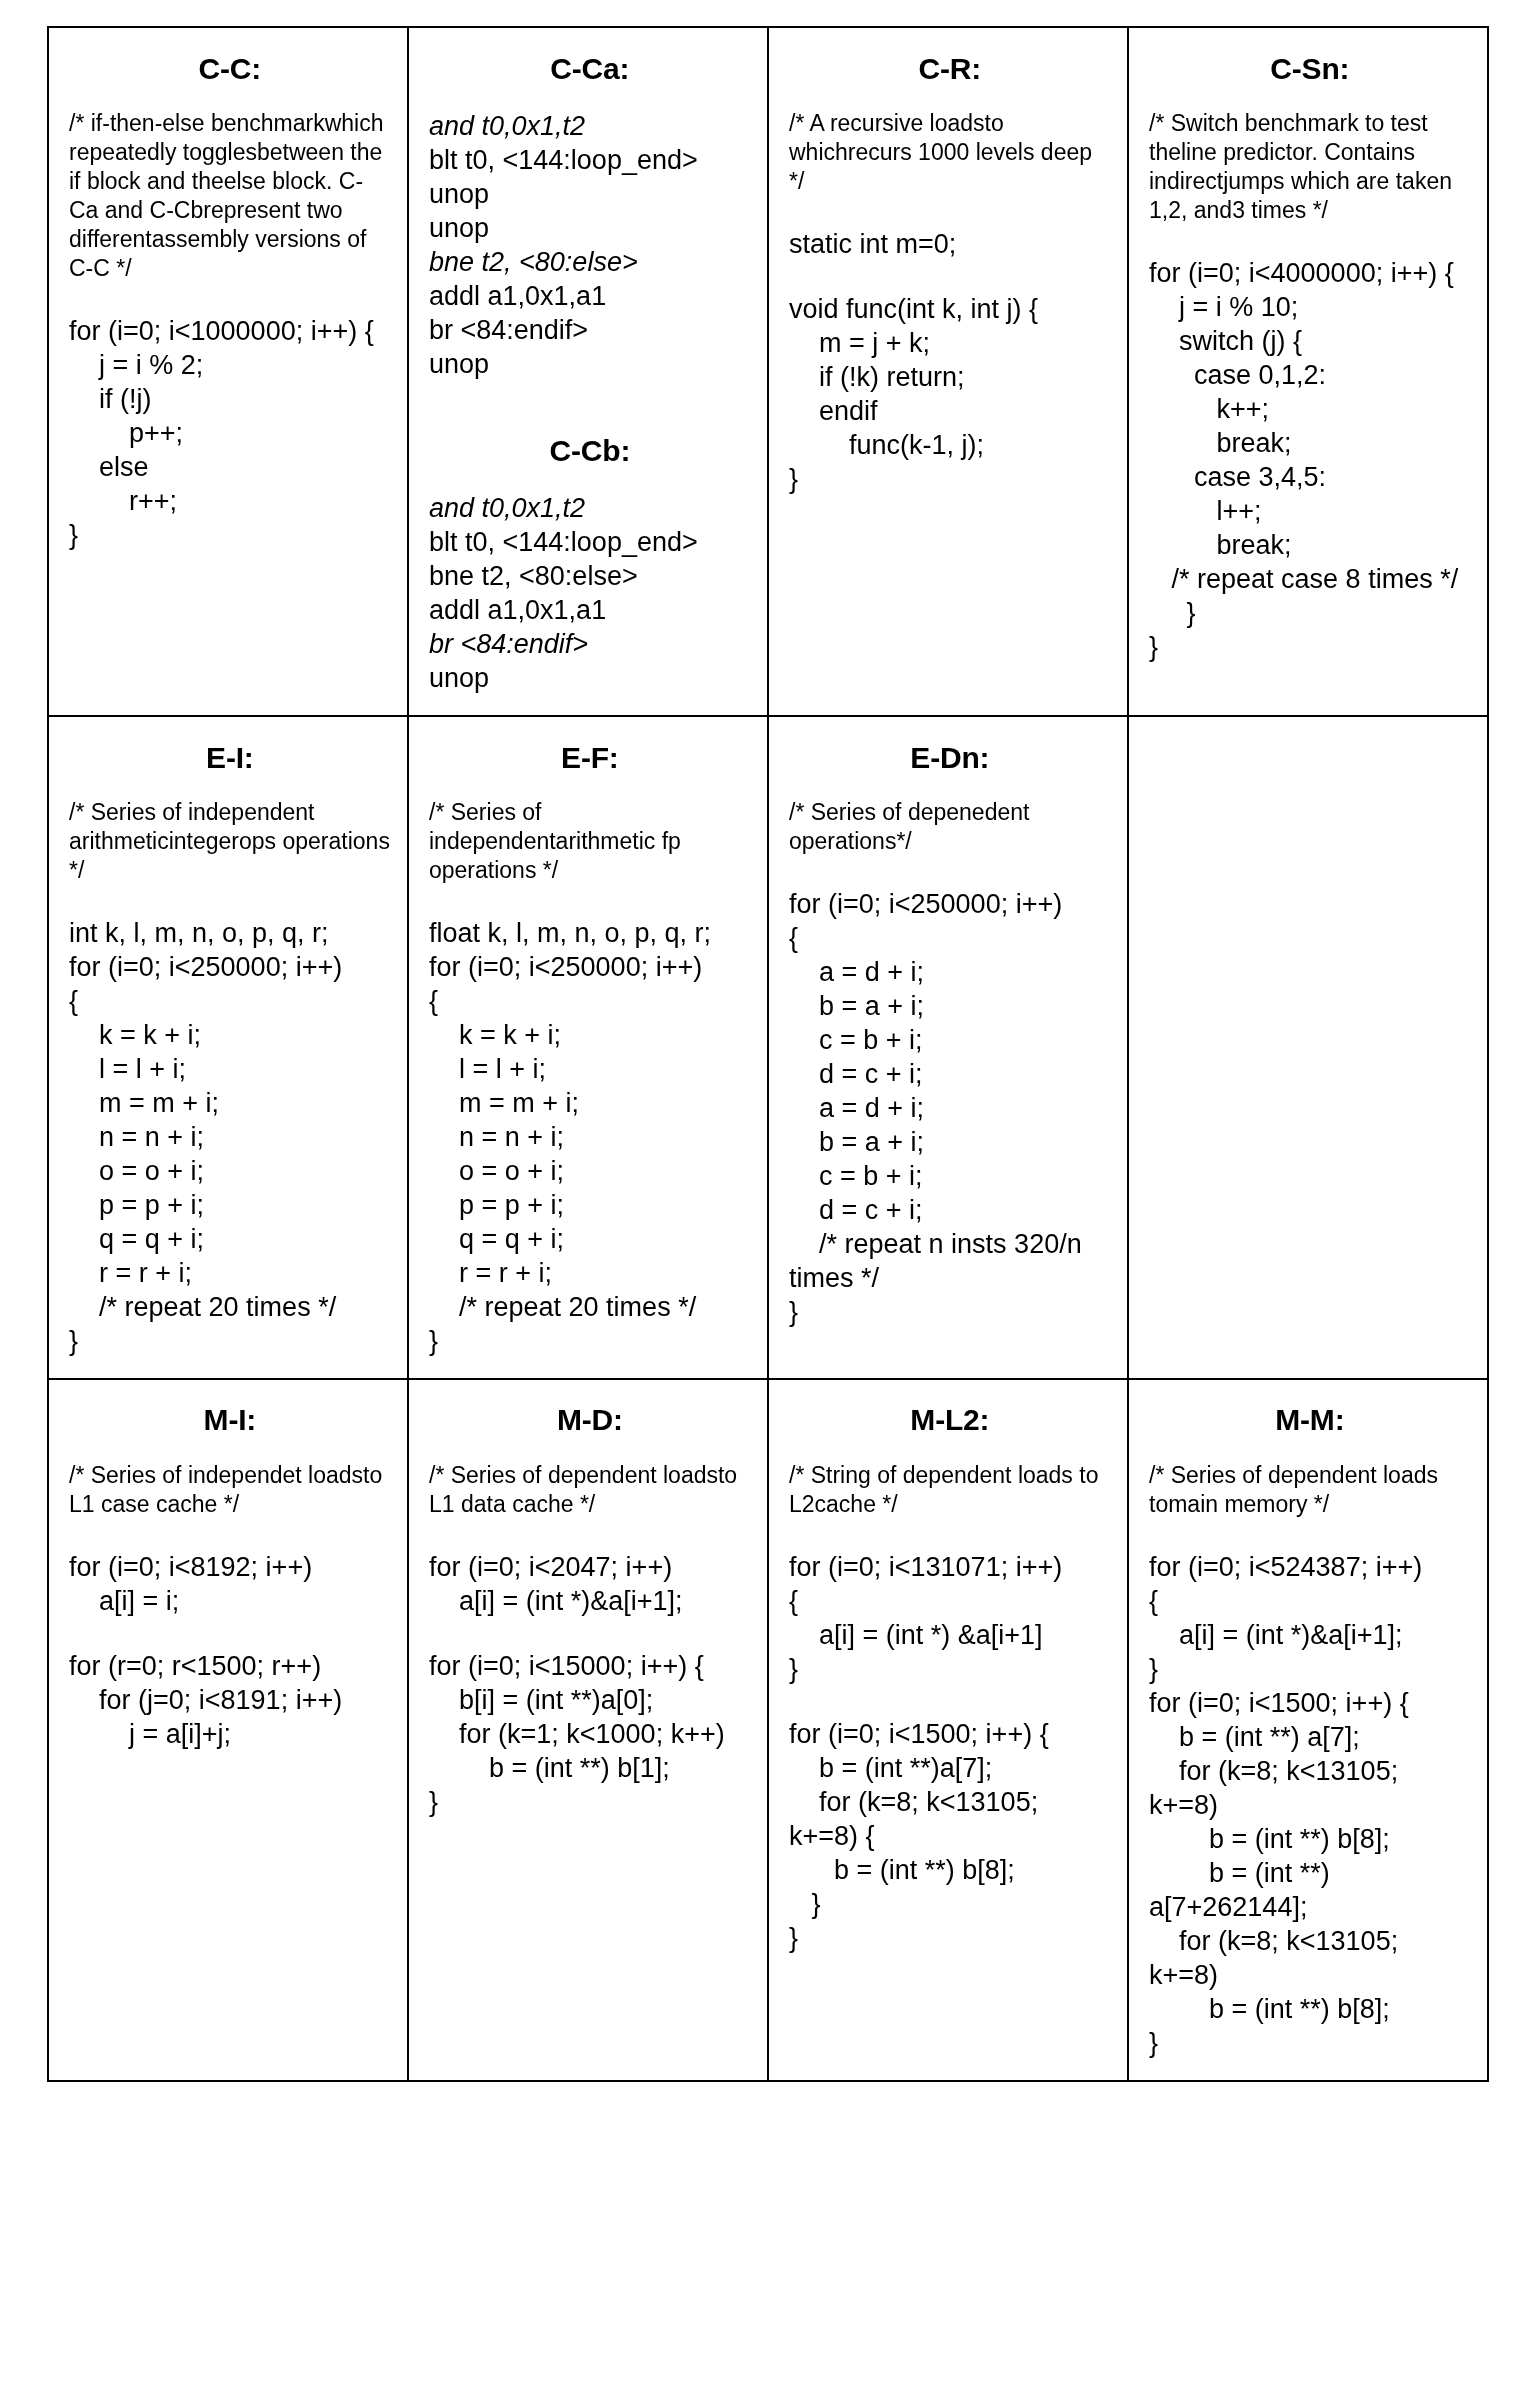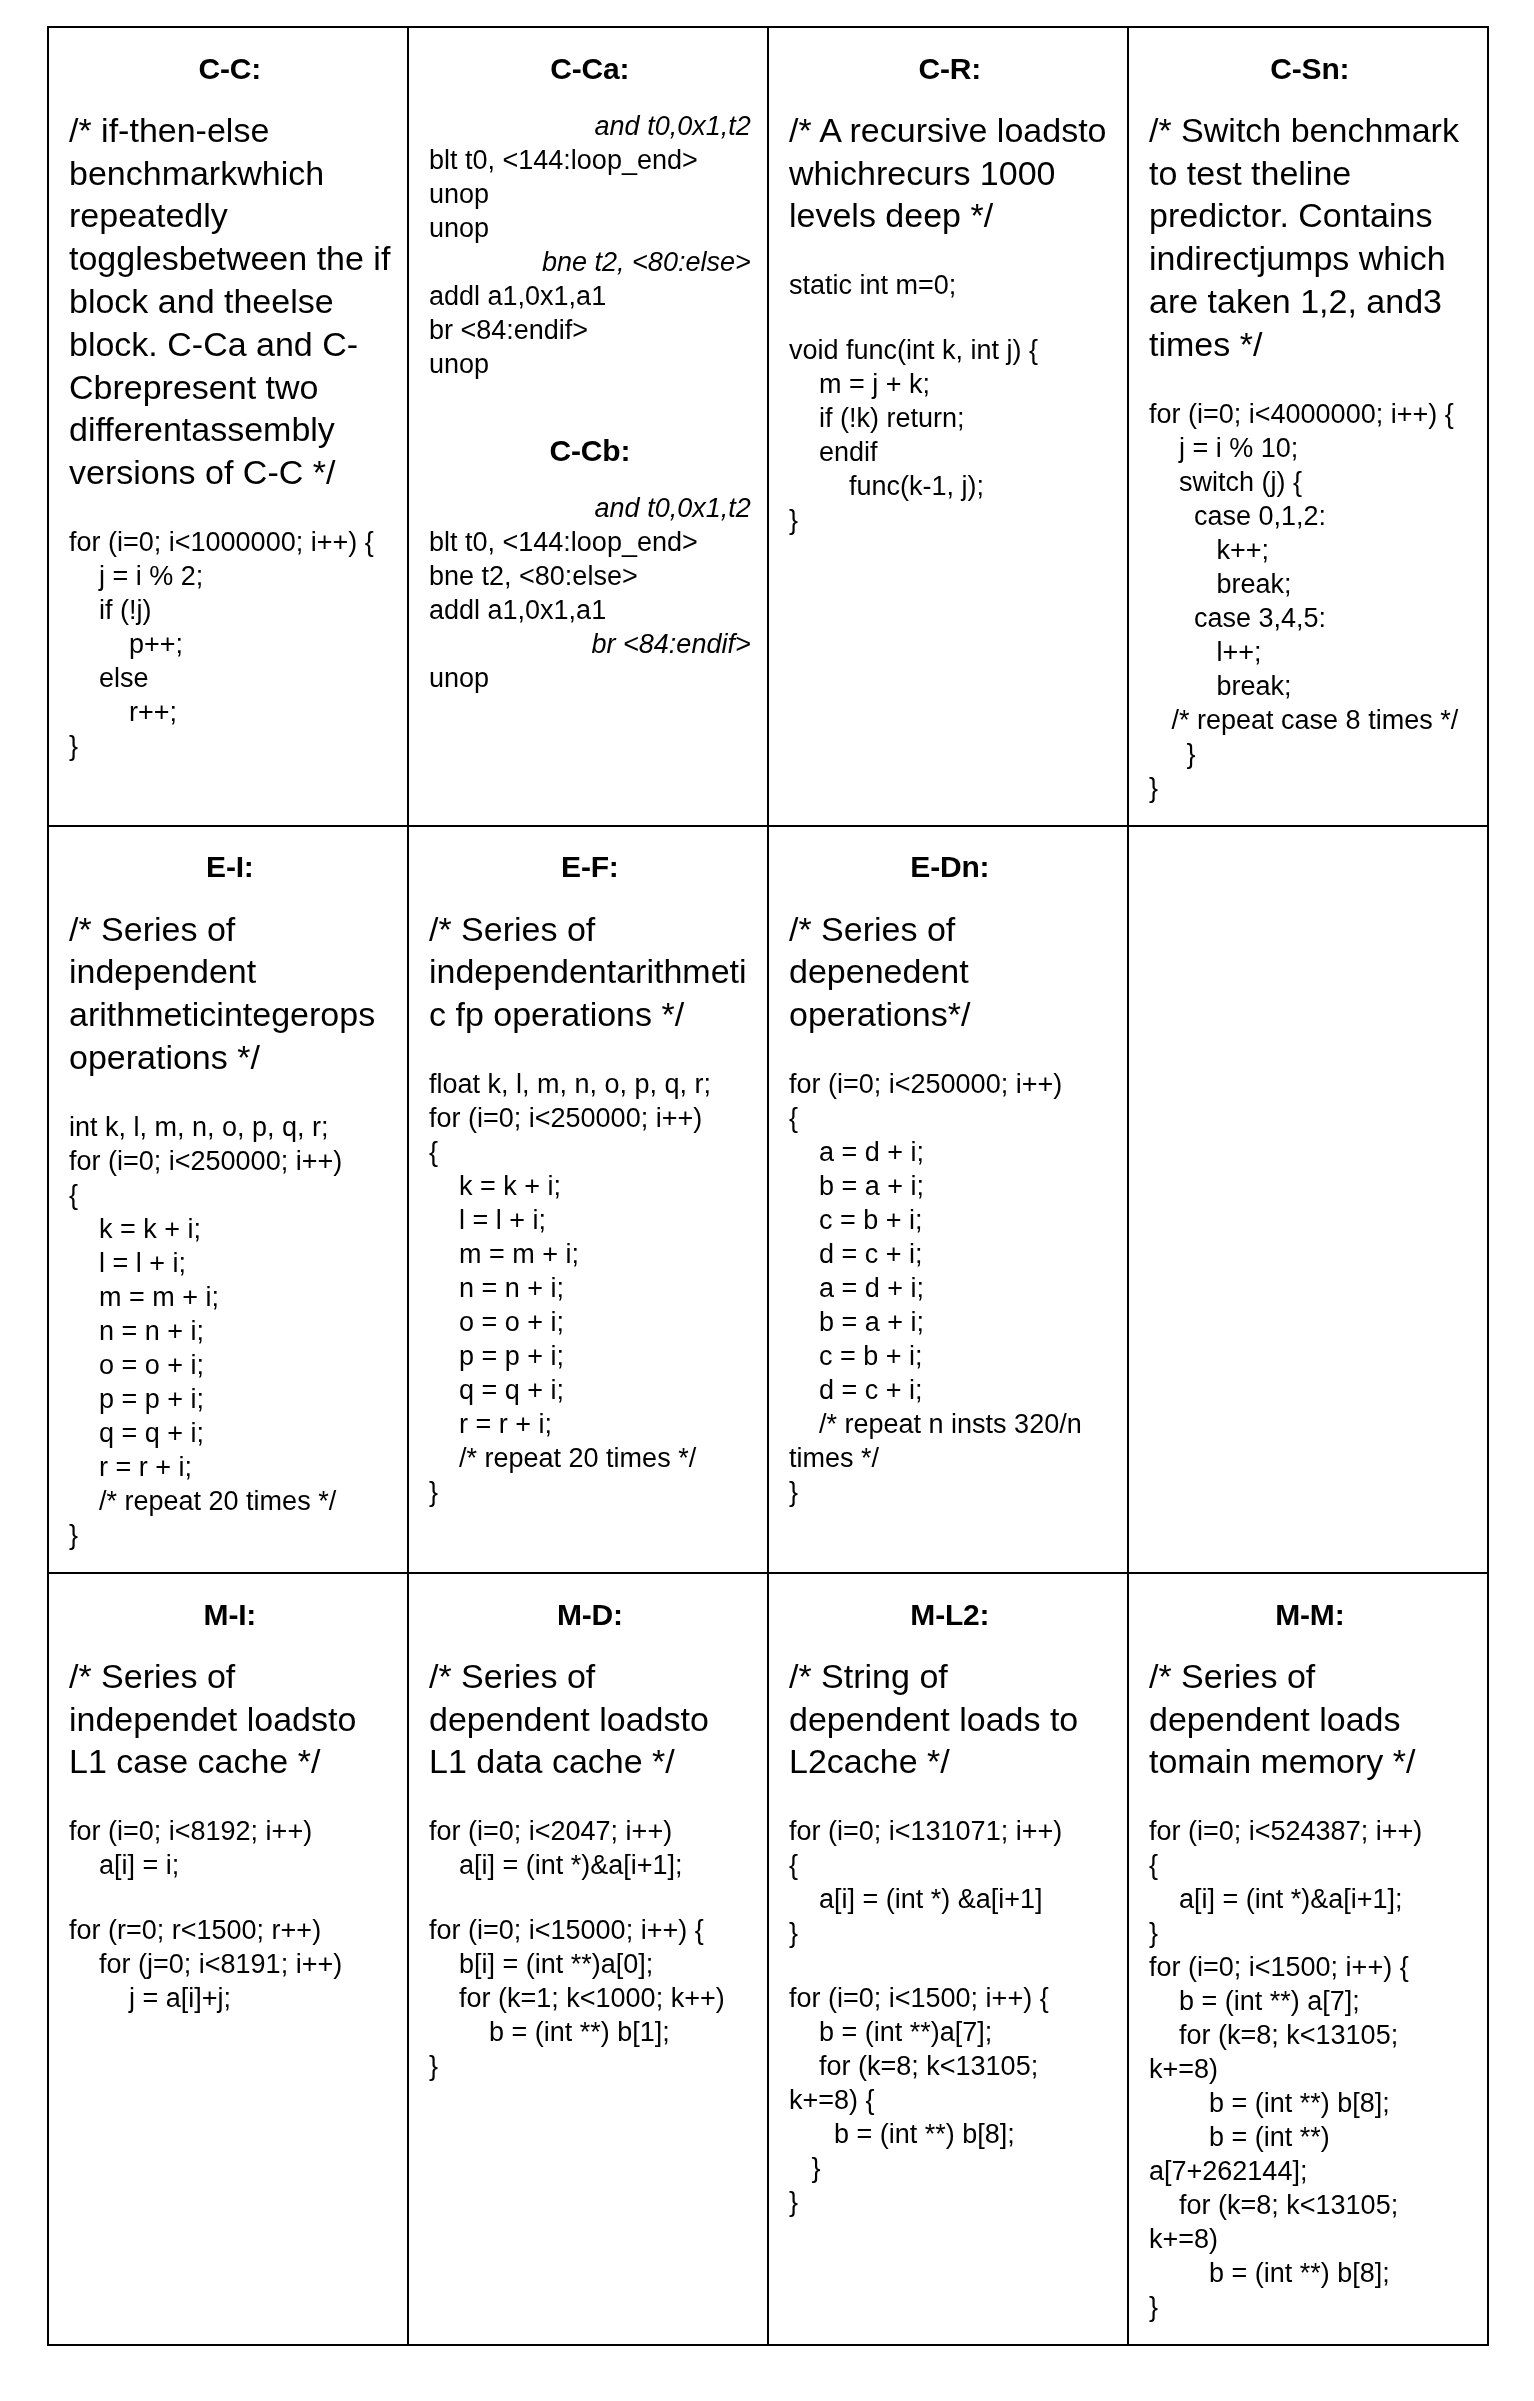--- a/index.html
+++ b/index.html
@@ -41,37 +41,36 @@
     font-size: 30px;
     line-height: 1.12;
     margin: 9px 0 23.6px 0;
     letter-spacing: -0.2px;
   }
   .cell-title.sub {
     margin-top: 53px;
     margin-bottom: 23.6px;
   }
   .desc {
-    font-size: 34px;
+    font-size: 23px;
     line-height: 1.26;
     margin: 0 0 0 0;
     white-space: normal;
     word-wrap: break-word;
   }
   .code {
     font-size: 27px;
     line-height: 1.26;
     margin: 0;
     white-space: pre-wrap;
     word-wrap: break-word;
     font-family: "Liberation Sans", sans-serif;
   }
   .code.italic, .desc.italic {
     font-style: italic;
-    text-align: right;
   }
   .gap {
     height: 31px;
   }
 </style>
 </head>
 <body>
 
 <div class="page">
   <table class="bench-table">

